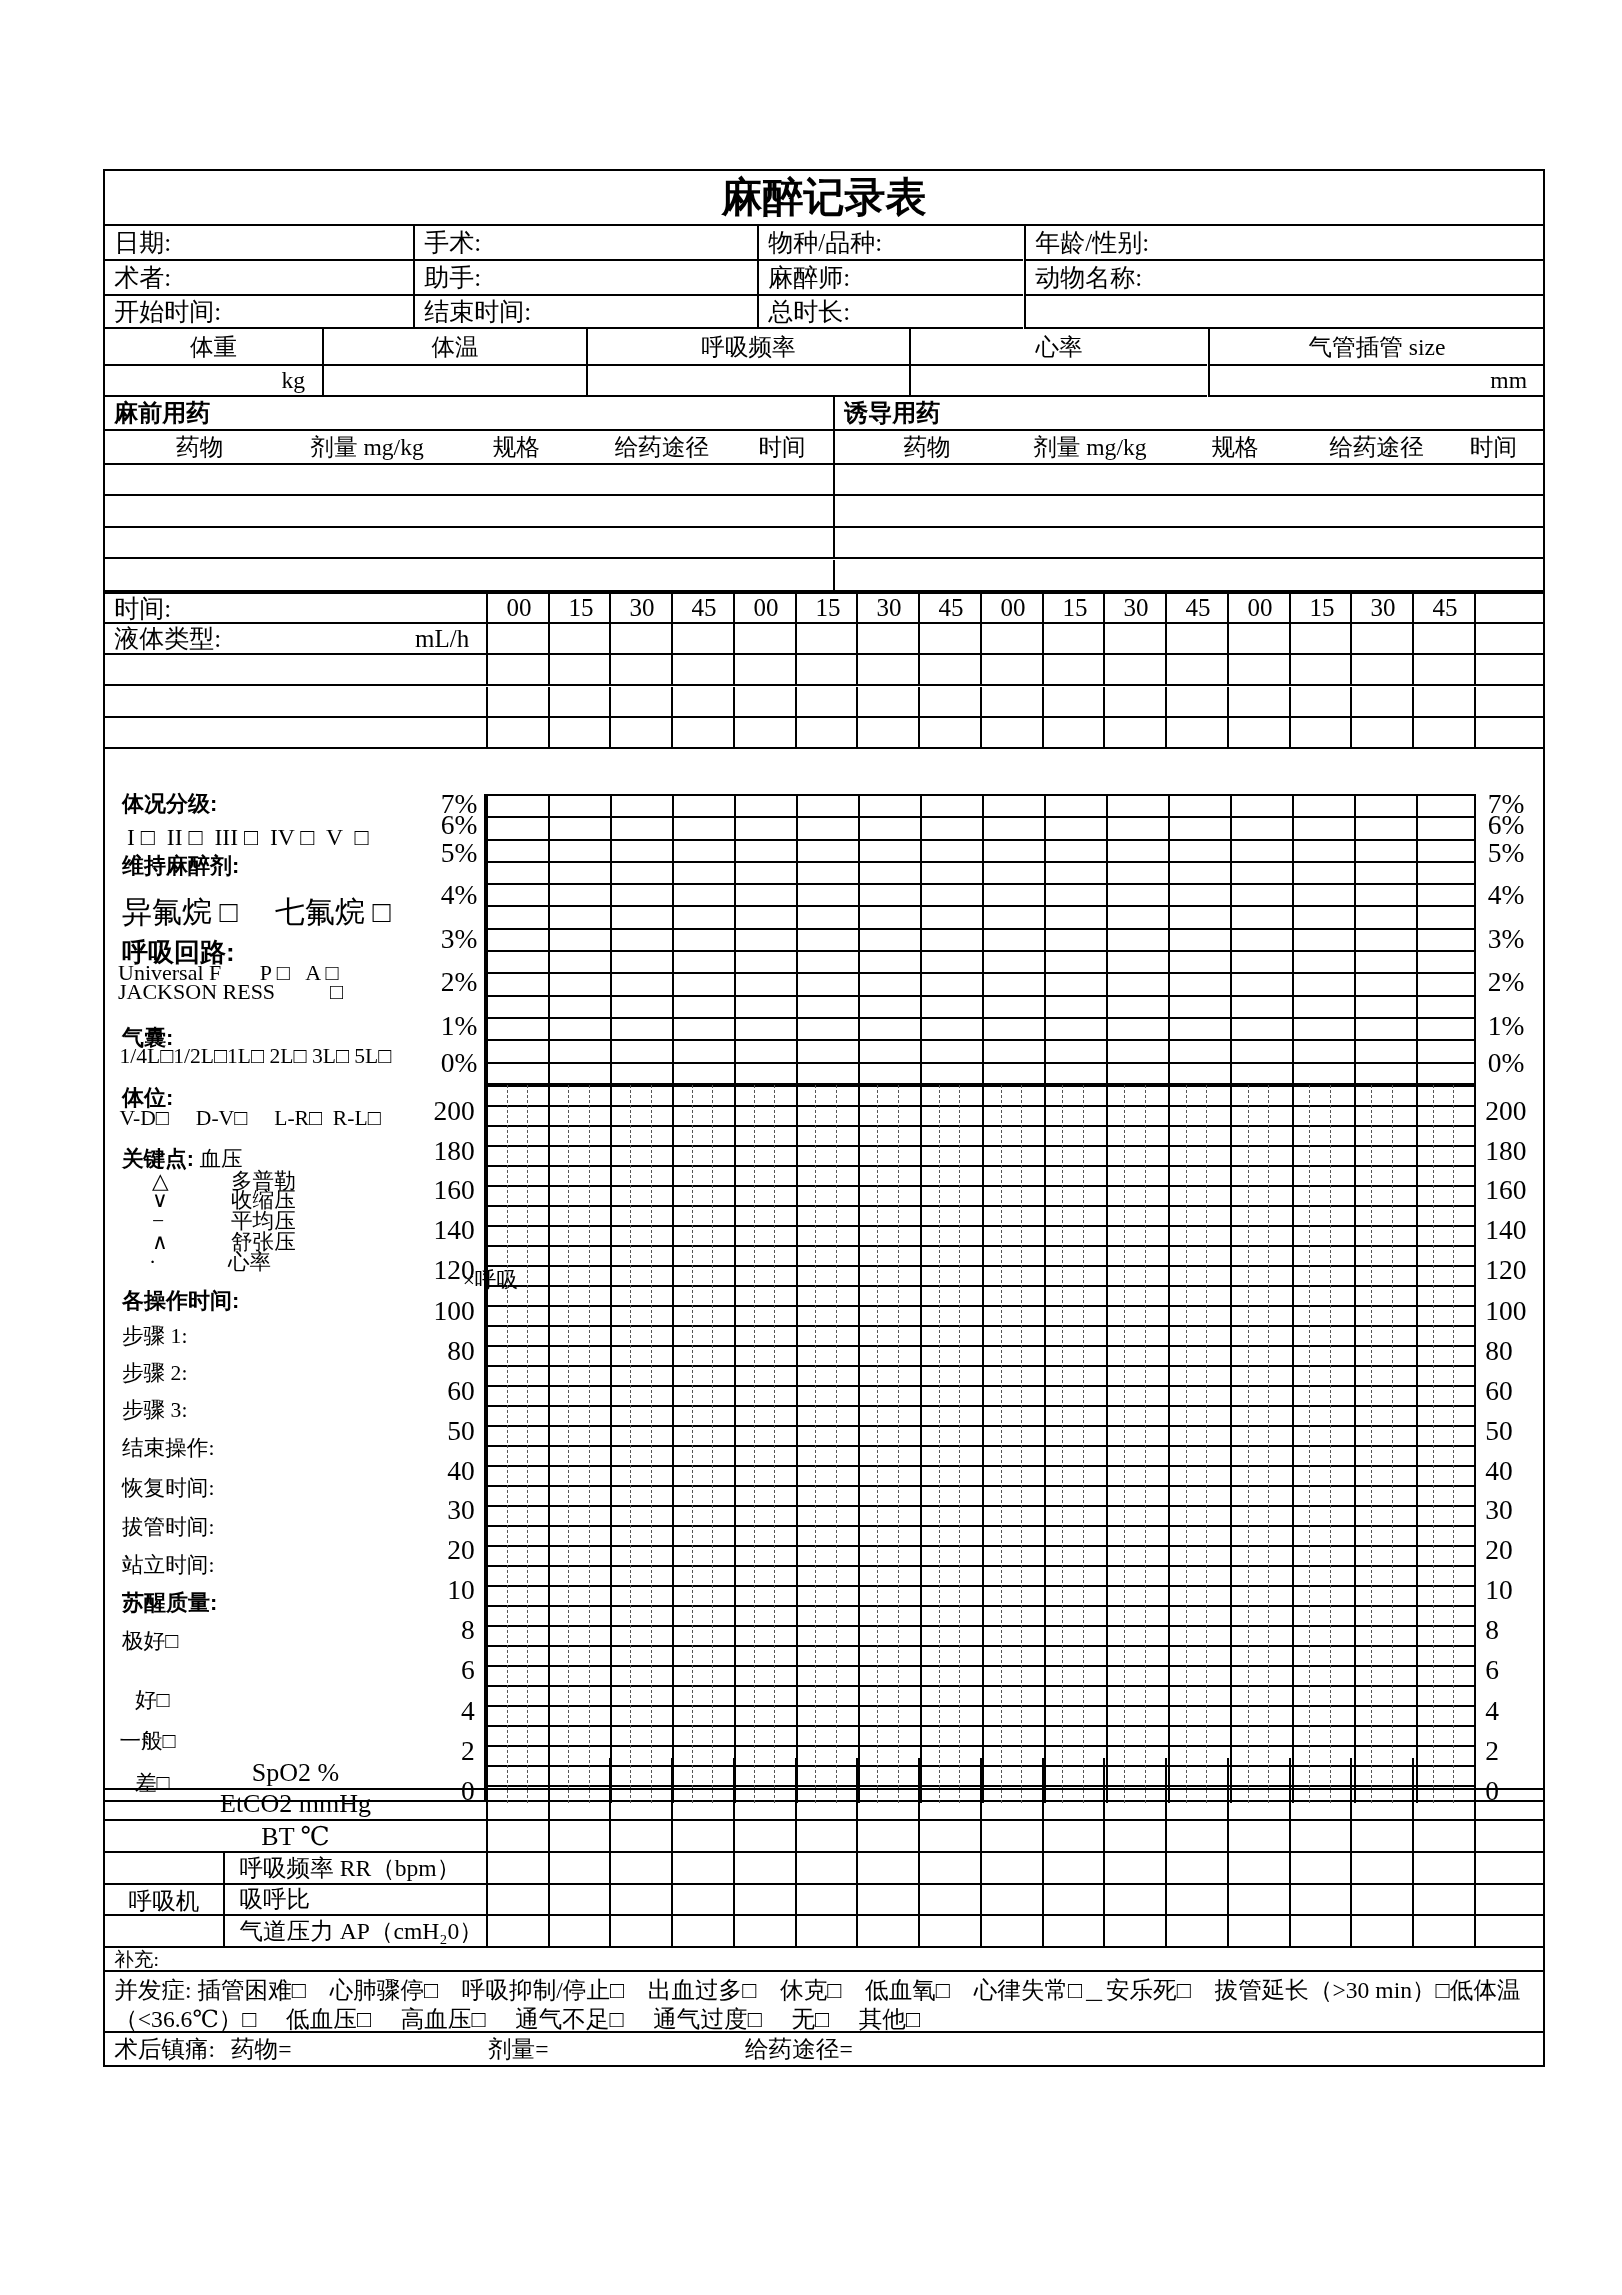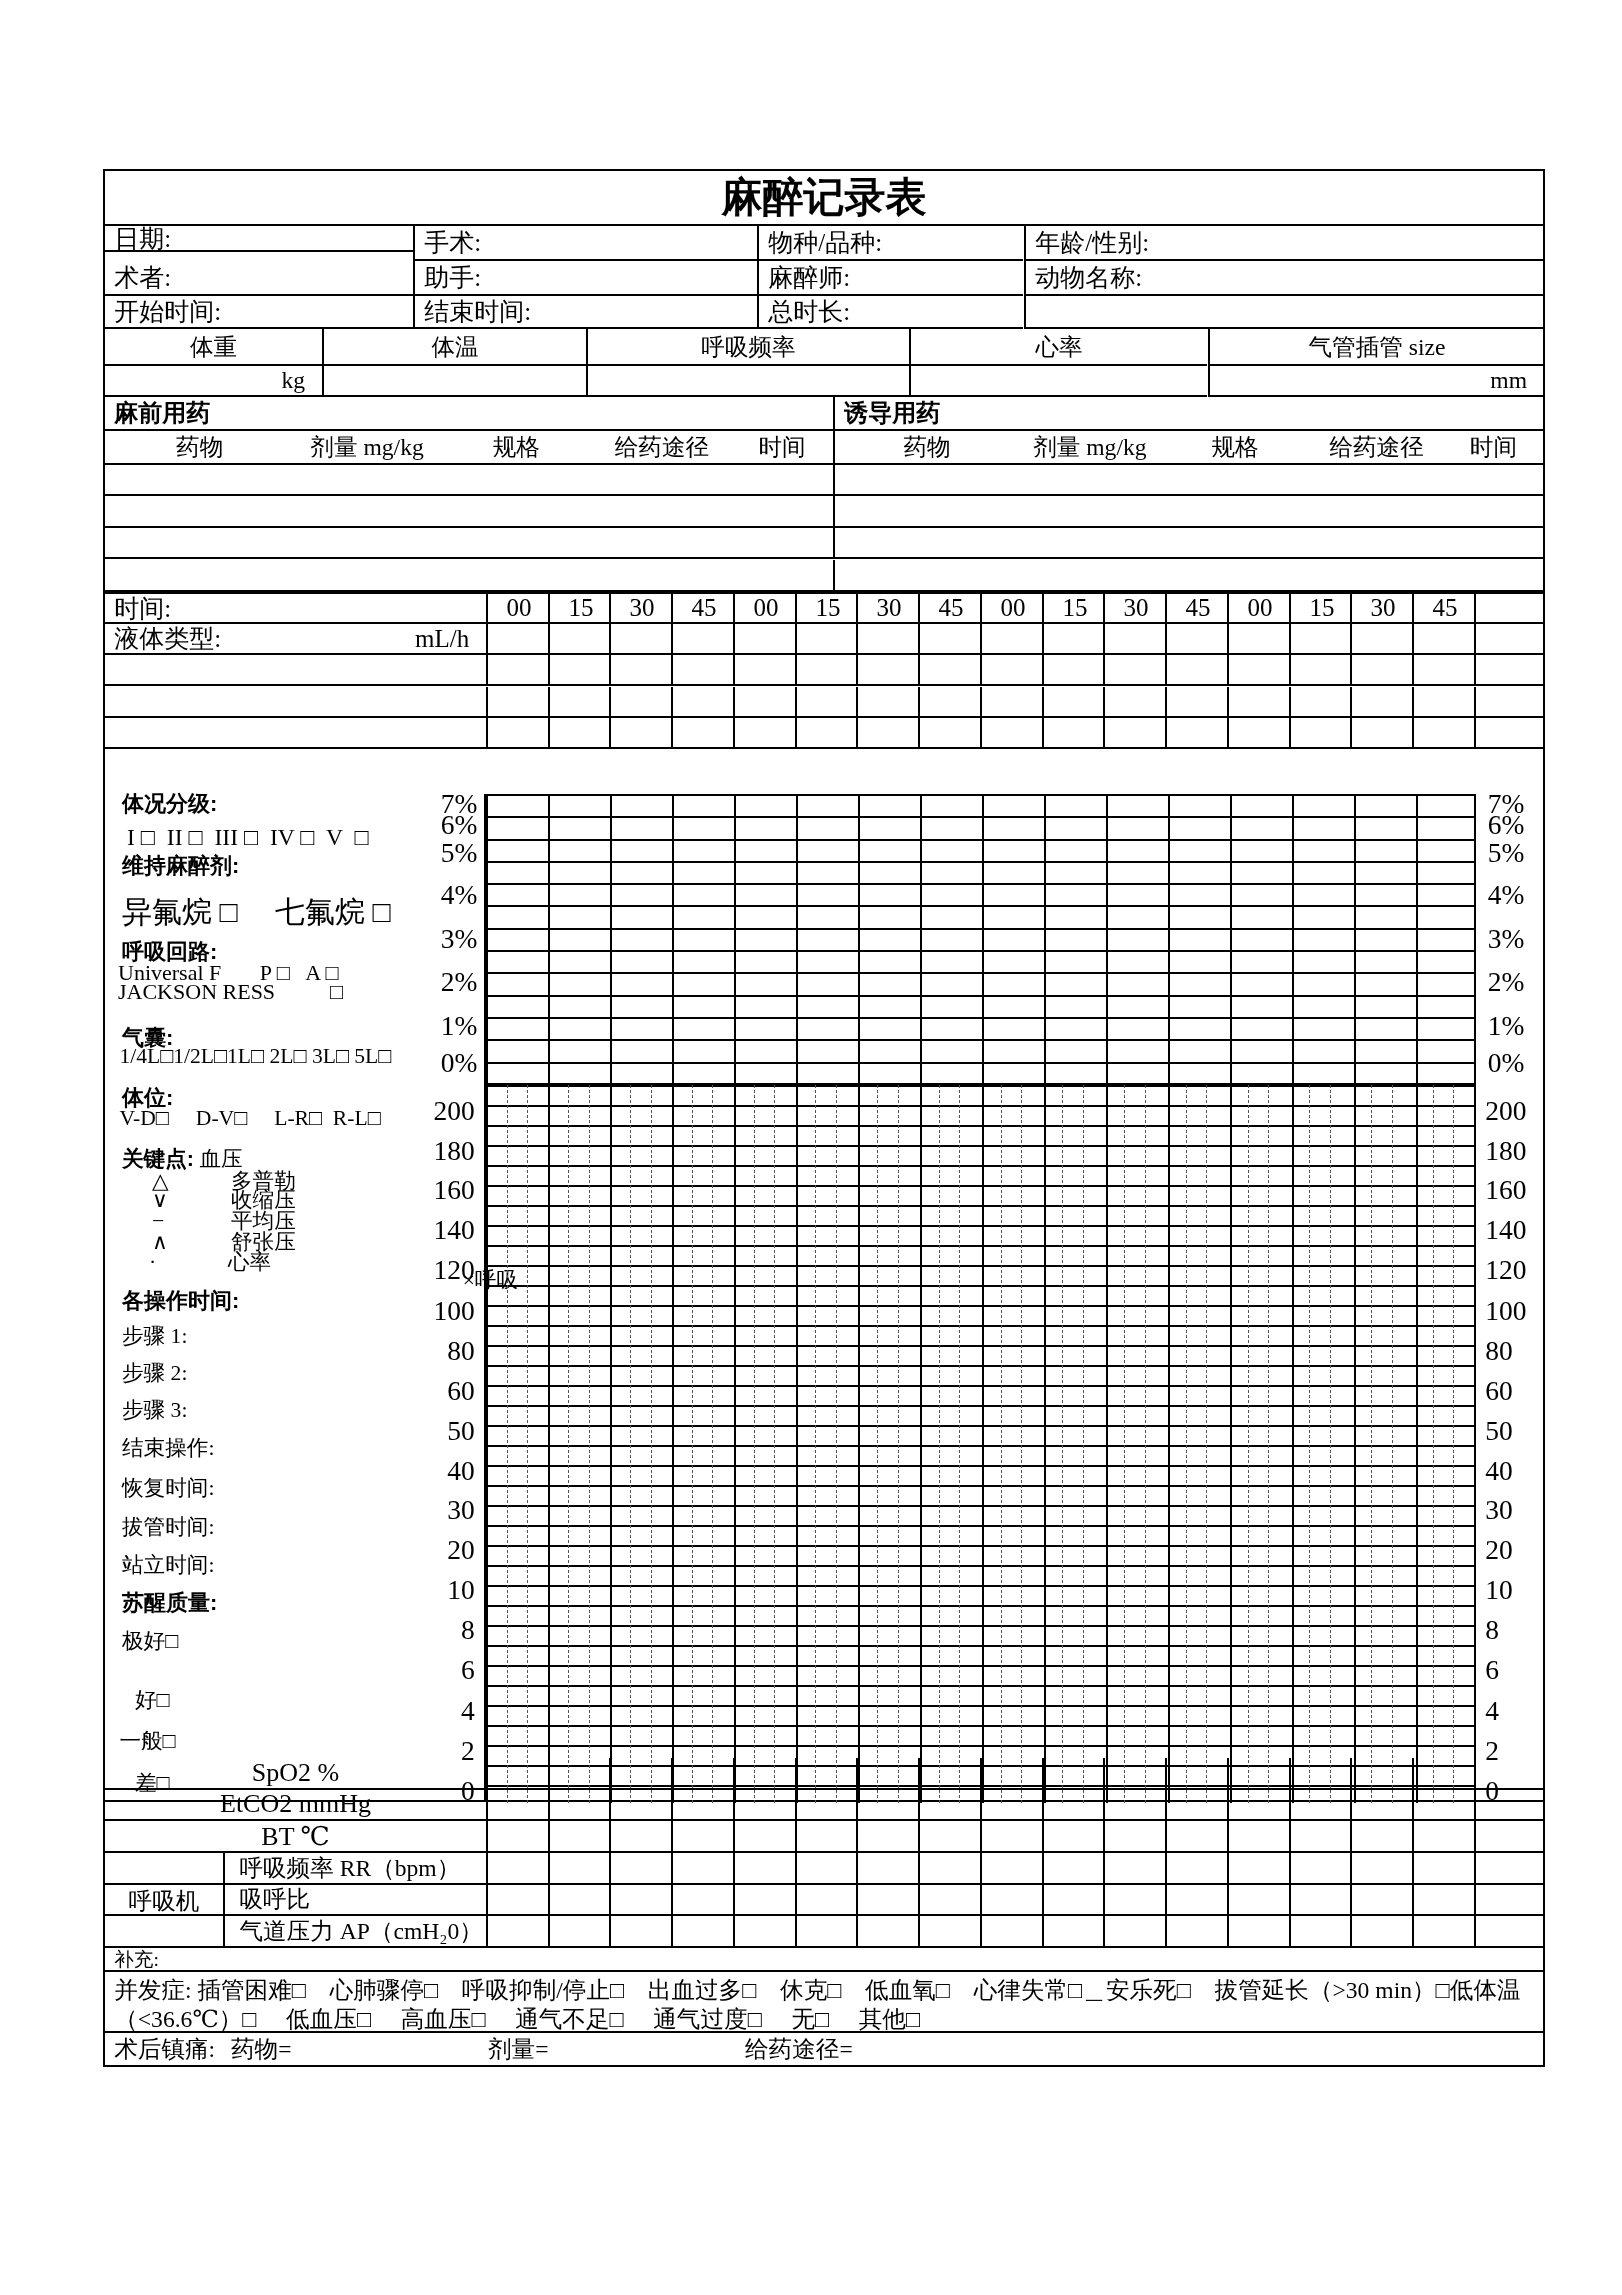--- a/index.html
+++ b/index.html
@@ -28,21 +28,21 @@
       repeating-linear-gradient(90deg,#000 0 2px,transparent 2px 62px),
       repeating-linear-gradient(180deg,#000 0 2px,transparent 2px 20px);}
 </style>
 </head>
 <body>
 
 <div class="page">
   <div class="form">
     <div class="abs title">麻醉记录表</div>
     <div id="built">
-        <div class="abs cell lab" style="left: 0px; top: 55px; width: 308px; height: 26px; border-bottom: 2px solid rgb(0, 0, 0);">
+        <div class="abs cell lab" style="left: 0px; top: 55px; width: 308px; height: 35px; border-bottom: 2px solid rgb(0, 0, 0);">
           <span>日期:</span>
         </div>
         <div class="abs cell lab vline" style="left: 308px; top: 55px; width: 344px; height: 35px; border-bottom: 2px solid rgb(0, 0, 0);">
           <span>手术:</span>
         </div>
         <div class="abs cell lab vline" style="left: 652px; top: 55px; width: 266px; height: 35px; border-bottom: 2px solid rgb(0, 0, 0);">
           <span>物种/品种:</span>
         </div>
         <div class="abs cell lab vline" style="left: 919px; top: 55px; width: 520px; height: 35px; border-bottom: 2px solid rgb(0, 0, 0);">
           <span>年龄/性别:</span>
@@ -285,21 +285,21 @@
           <div class="cell center gridrow-cell" style="position: absolute; left: 1245px; top: 0px; width: 62px; height: 100%; font-size: 25px;"></div>
           <div class="cell center gridrow-cell" style="position: absolute; left: 1307px; top: 0px; width: 62px; height: 100%; font-size: 25px;"></div>
           <div class="gridrow-cell" style="position: absolute; left: 1369px; top: 0px; width: 69px; height: 100%;"></div>
         </div>
         <div class="abs" style="left: 0px; top: 578px; width: 1438px; height: 1008px; border-bottom: 2.6px solid rgb(0, 0, 0); margin-top: 45px;">
           <div style="position: absolute; left: 0px; top: 0px; width: 381px; height: 100%; border-right: 2px solid rgb(0, 0, 0); box-sizing: border-box;">
             <div class="lp-item lp-b" style="top: -3.3px; padding-left: 17px; font-size: 22px; line-height: 26px;"><span>体况分级:</span></div>
             <div class="lp-item" style="top: 30px; padding-left: 22px; font-size: 23.6px; line-height: 26px;"><span>I □  II □  III □  IV □  V  □</span></div>
             <div class="lp-item lp-b" style="top: 59px; padding-left: 17px; font-size: 22px; line-height: 26px;"><span>维持麻醉剂:</span></div>
             <div class="lp-item" style="top: 105px; padding-left: 17px; font-size: 30px; line-height: 26px;"><span>异氟烷 □     七氟烷 □</span></div>
-            <div class="lp-item lp-b" style="top: 145px; padding-left: 17px; font-size: 22px; line-height: 26px;"><span>呼吸回路:</span></div>
+            <div class="lp-item lp-b" style="top: 145px; padding-left: 17px; font-size: 26px; line-height: 26px;"><span>呼吸回路:</span></div>
             <div class="lp-item" style="top: 166px; padding-left: 13px; font-size: 22px; line-height: 26px;"><span>Universal F       P □   A □</span></div>
             <div class="lp-item" style="top: 185px; padding-left: 13px; font-size: 22px; line-height: 26px;"><span>JACKSON RESS          □</span></div>
             <div class="lp-item lp-b" style="top: 231px; padding-left: 17px; font-size: 22px; line-height: 26px;"><span>气囊:</span></div>
             <div class="lp-item" style="top: 249px; padding-left: 14.4px; font-size: 21.6px; line-height: 26px;"><span>1/4L□1/2L□1L□ 2L□ 3L□ 5L□</span></div>
             <div class="lp-item lp-b" style="top: 291px; padding-left: 17px; font-size: 22px; line-height: 26px;"><span>体位:</span></div>
             <div class="lp-item" style="top: 311px; padding-left: 14.4px; font-size: 21.6px; line-height: 26px;"><span>V-D□     D-V□     L-R□  R-L□</span></div>
             <div class="lp-item lp-b" style="top: 352px; padding-left: 17px; font-size: 21.6px; line-height: 26px;"><span>关键点:</span><span style="font-weight: normal; font-family: &quot;Liberation Serif&quot;, &quot;DejaVu Serif&quot;, serif;"> 血压</span></div>
             <div class="lp-item" style="top: 374px; padding-left: 47px; font-size: 21.6px; line-height: 26px;"><span style="display: inline-block; min-width: 79px;">△</span><span style="font-weight: normal; font-family: &quot;Liberation Serif&quot;, &quot;DejaVu Serif&quot;, serif;">多普勒</span></div>
             <div class="lp-item" style="top: 393px; padding-left: 47px; font-size: 21.6px; line-height: 26px;"><span style="display: inline-block; min-width: 79px;">∨</span><span style="font-weight: normal; font-family: &quot;Liberation Serif&quot;, &quot;DejaVu Serif&quot;, serif;">收缩压</span></div>
             <div class="lp-item" style="top: 414px; padding-left: 47px; font-size: 21.6px; line-height: 26px;"><span style="display: inline-block; min-width: 79px;">−</span><span style="font-weight: normal; font-family: &quot;Liberation Serif&quot;, &quot;DejaVu Serif&quot;, serif;">平均压</span></div>

